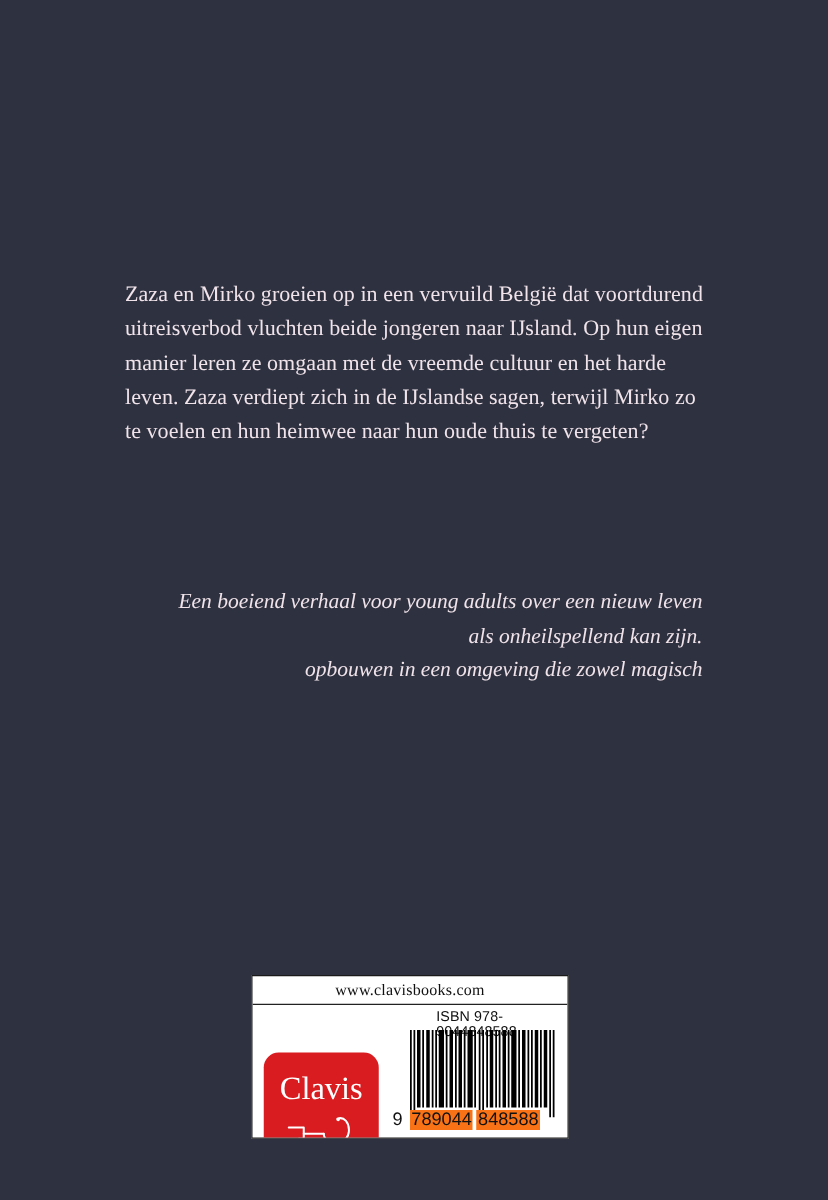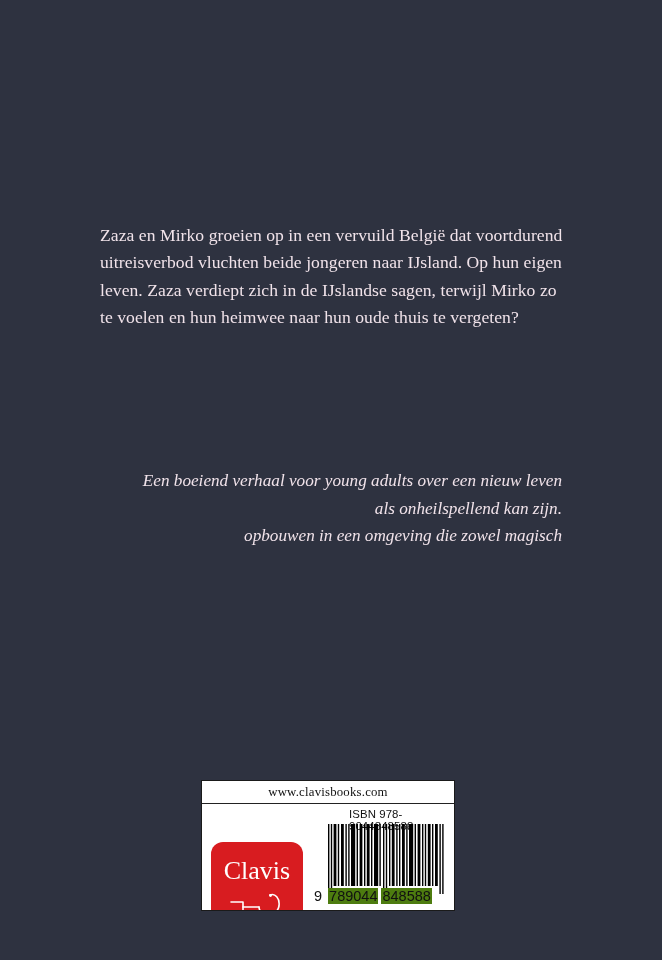--- a/index.html
+++ b/index.html
@@ -125,35 +125,36 @@
       left: 111px;
       top: 107px;
       font-family: "Liberation Sans", "DejaVu Sans", sans-serif;
       font-size: 14.5px;
       color: #111;
       background: transparent;
       line-height: 16px;
       white-space: nowrap;
     }
     .barcode-digits span {
-      background: #4d7c0f;
+      background: #f97316;
       display: inline-block;
       padding: 0 1px;
     }
     .barcode-digits .first {
       background: transparent;
       margin-right: 5px;
     }
   </style>
 </head>
 <body>
 
 <div class="blurb">
   <span class="line">Zaza en Mirko groeien op in een vervuild België dat voortdurend</span>
   <span class="line">uitreisverbod vluchten beide jongeren naar IJsland. Op hun eigen</span>
+  <span class="line">manier leren ze omgaan met de vreemde cultuur en het harde</span>
   <span class="line">leven. Zaza verdiept zich in de IJslandse sagen, terwijl Mirko zo</span>
   <span class="line">te voelen en hun heimwee naar hun oude thuis te vergeten?</span>
 </div>
 
 <div class="tagline">
   <span class="line">Een boeiend verhaal voor young adults over een nieuw leven</span>
   <span class="line">als onheilspellend kan zijn.</span>
   <span class="line">opbouwen in een omgeving die zowel magisch</span>
 </div>
 

